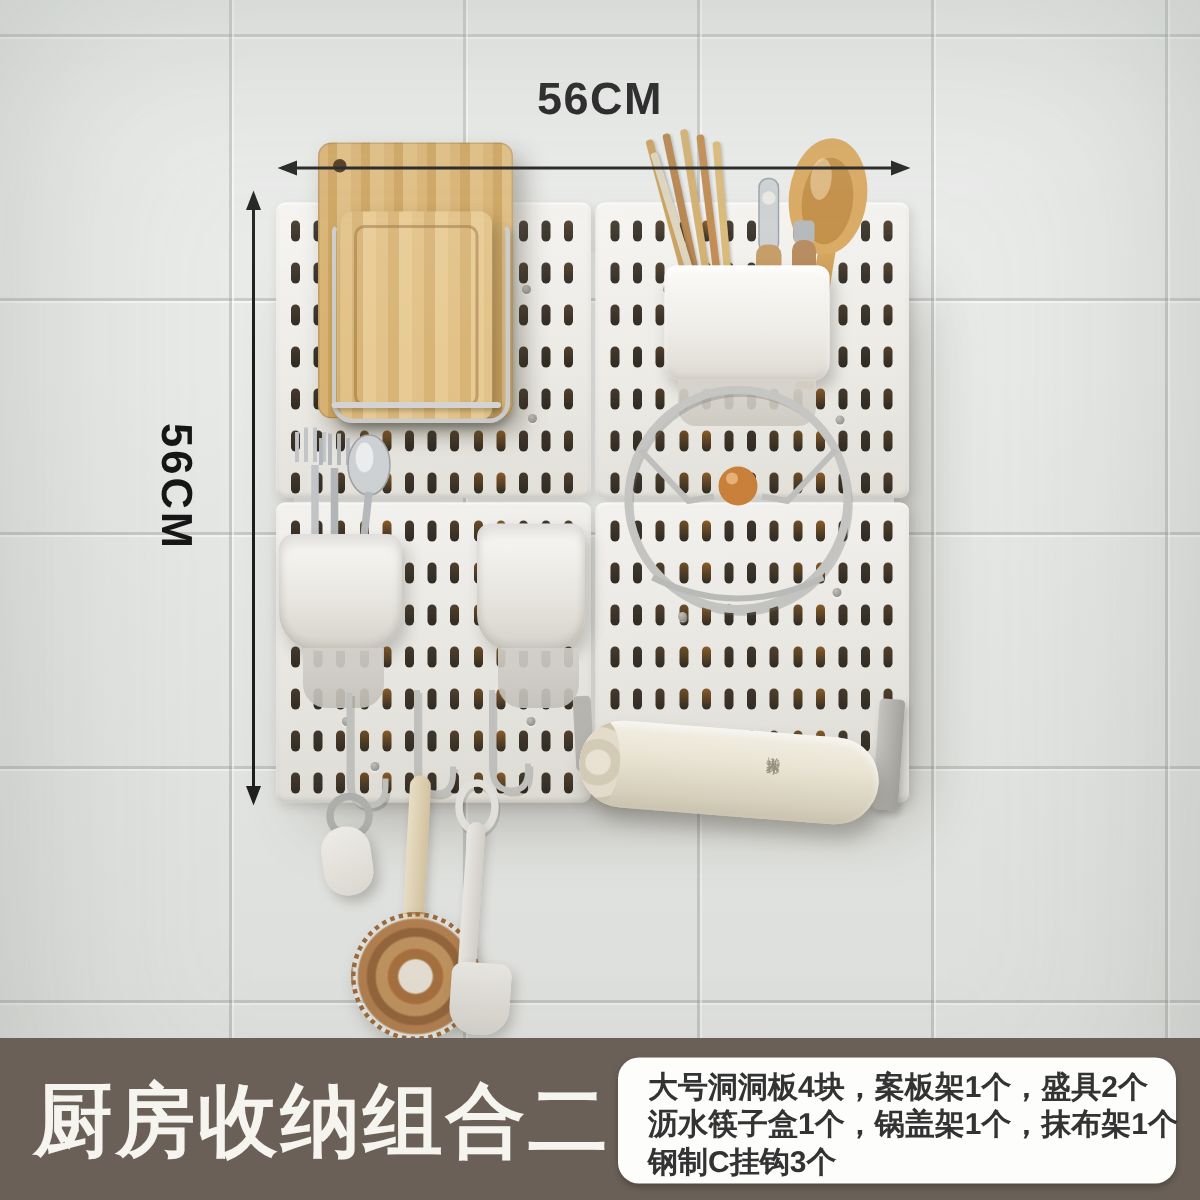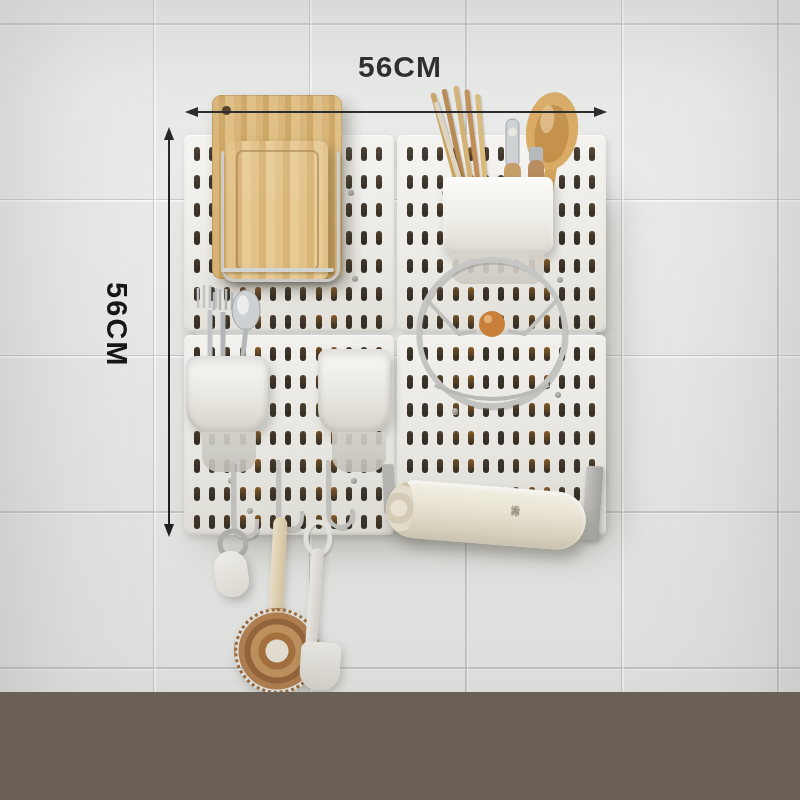--- a/index.html
+++ b/index.html
@@ -576,14 +576,20 @@
     <line x1="169" y1="132" x2="169" y2="532" stroke="#1c1c1c" stroke-width="2"></line>
     <polygon points="169,127 164,140 174,140" fill="#1c1c1c"></polygon>
     <polygon points="169,537 164,524 174,524" fill="#1c1c1c"></polygon>
   </svg>
   <div class="abs dim-top">56CM</div>
   <div class="abs dim-left">56CM</div>
 
   <div class="abs tint"></div>
 
   <div class="abs banner"></div>
+  <div class="abs title">厨房收纳组合二</div>
+  <div class="abs infobox">
+    <span class="infoline">大号洞洞板4块，案板架1个，盛具2个</span>
+    <span class="infoline">沥水筷子盒1个，锅盖架1个，抹布架1个</span>
+    <span class="infoline">钢制C挂钩3个</span>
+  </div>
 
 </div>
 
 </body></html>

